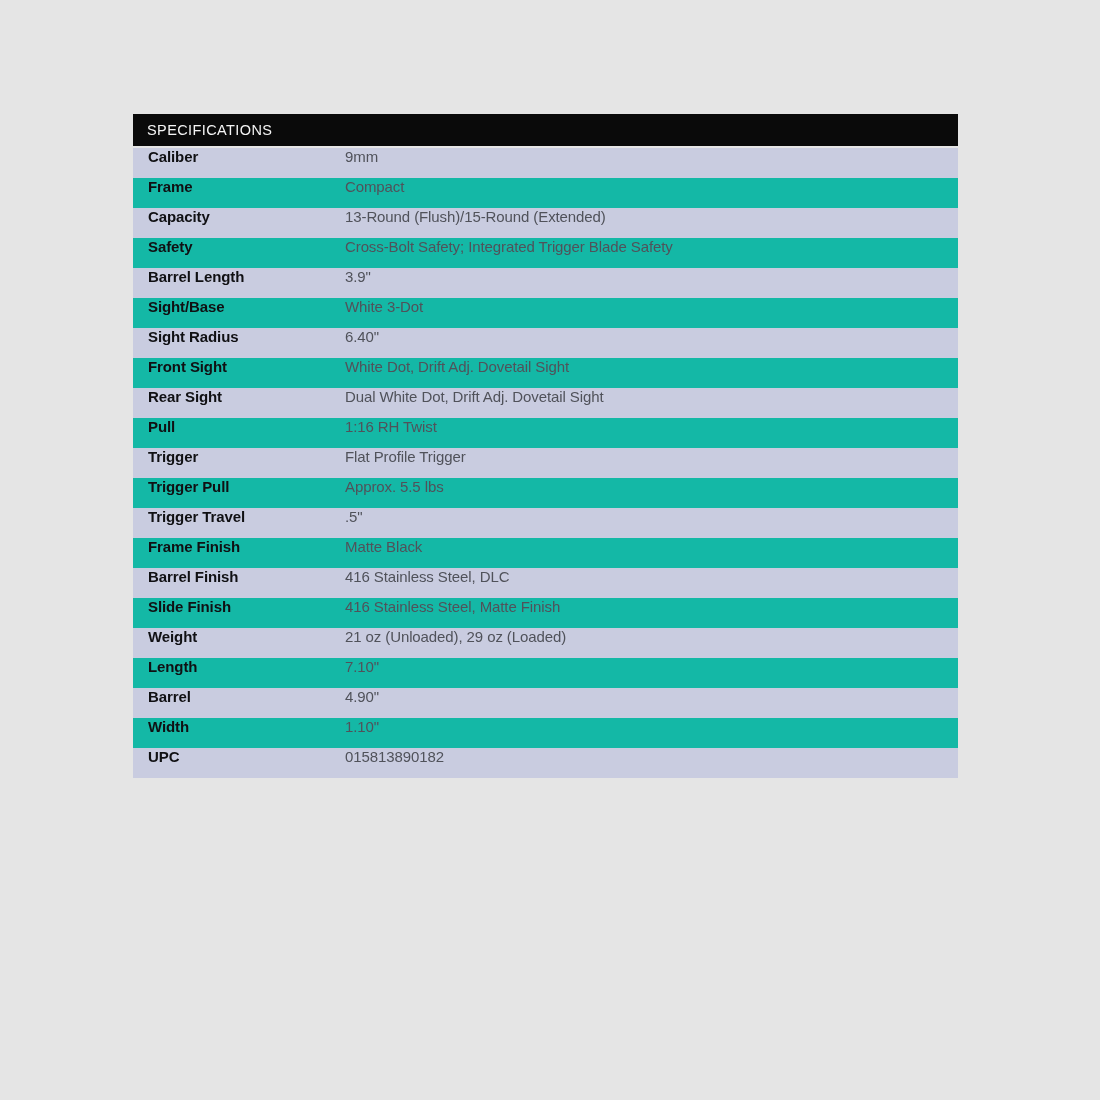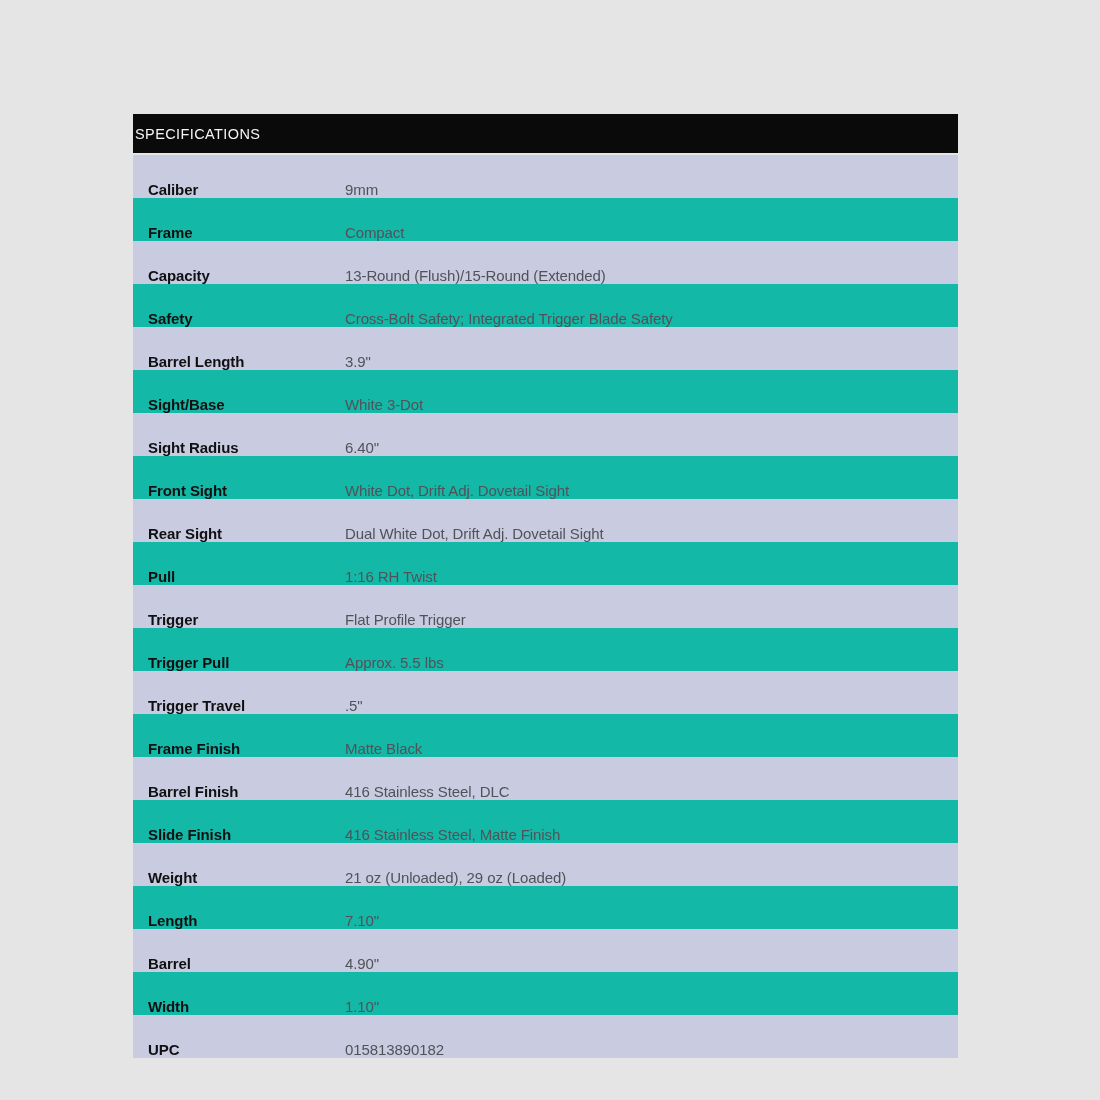--- a/index.html
+++ b/index.html
@@ -10,35 +10,35 @@
     font-family: "Liberation Sans", sans-serif;
     overflow: hidden;
   }
   .spec-table {
     position: absolute;
     left: 133px;
     top: 114px;
     width: 825px;
   }
   .spec-header {
-    height: 39px;
+    height: 32px;
     background: #0a0a0a;
     color: #f4f4f4;
     display: flex;
     align-items: center;
-    padding-left: 2px;
+    padding-left: 14px;
     margin-bottom: 2px;
     font-size: 14.5px;
     font-weight: 500;
     letter-spacing: 0.4px;
   }
   .spec-row {
-    height: 43px;
+    height: 30px;
     display: flex;
-    align-items: flex-end;
+    align-items: flex-start;
     font-size: 15px;
   }
   .spec-row.odd  { background: #c9cce0; }
   .spec-row.even { background: #14b8a6; }
   .spec-label {
     flex: 0 0 212px;
     padding-left: 15px;
     font-weight: bold;
     color: #101013;
     letter-spacing: -0.1px;

